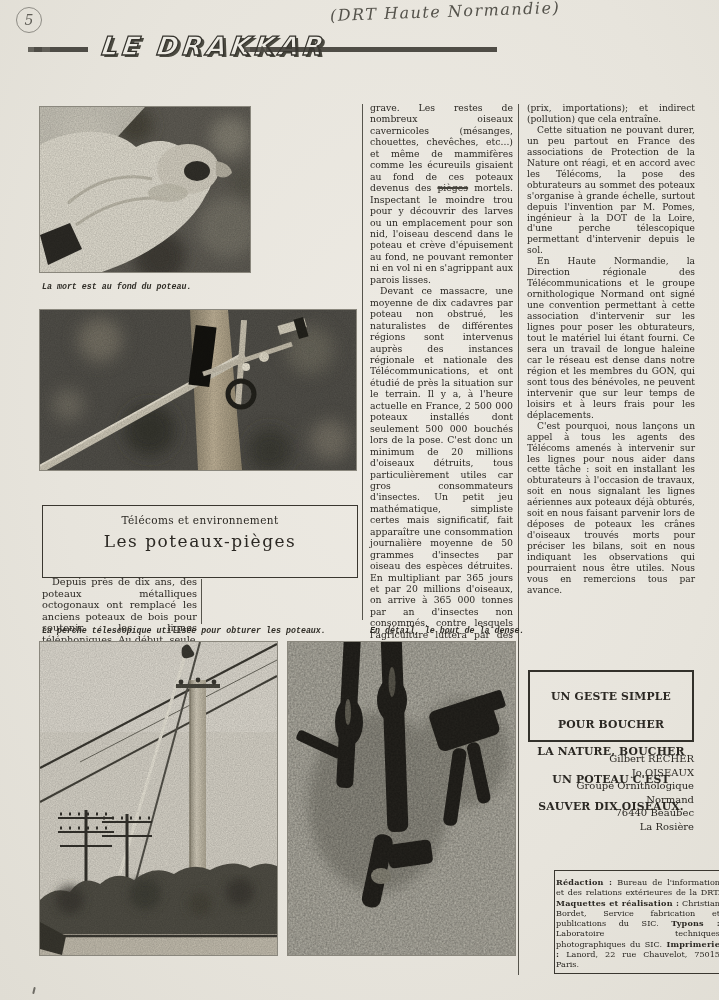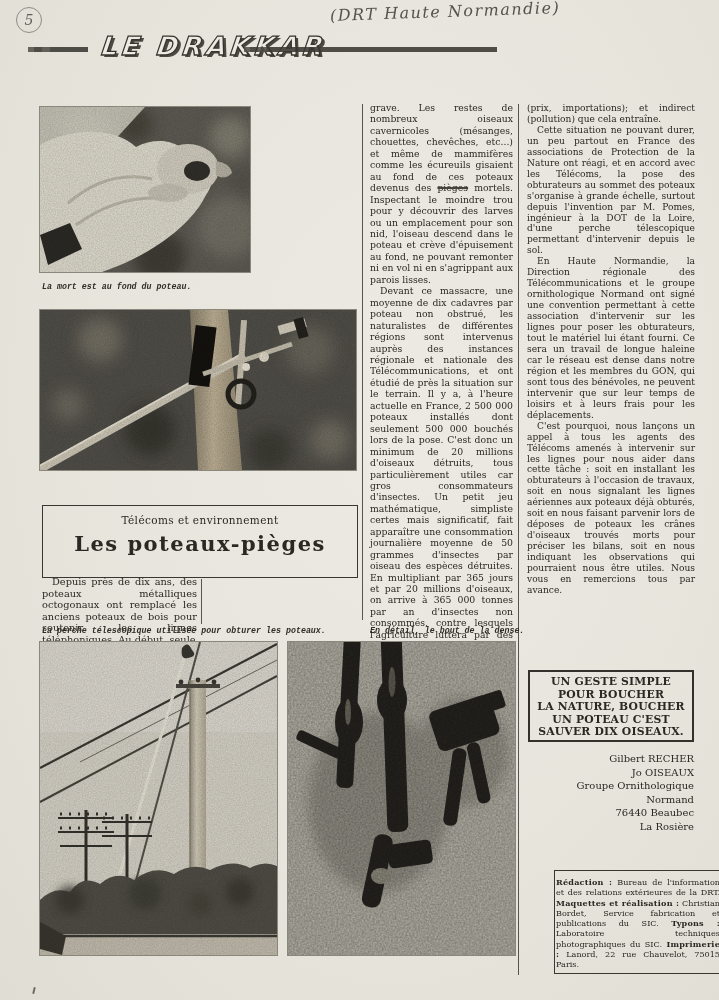--- a/index.html
+++ b/index.html
@@ -53,39 +53,39 @@
 
   
   .caption { font-size:8.3px; font-weight:bold; font-style:italic; color:#2f2d27; white-space:nowrap;font-family:Liberation Mono, monospace; }
 
   
   .title-box {
     left:42px; top:493px; width:316px; height:73px;
     border:1.5px solid #3a3730; box-sizing:border-box; text-align:center;margin-top:12px;
   }
   .kicker { margin-top:8px; font-size:10.5px; letter-spacing:.4px; }
-  .article-title { margin-top:5px; font-size:21px; font-weight:bold; letter-spacing:1.5px; }
+  .article-title { margin-top:5px; font-size:17px; font-weight:normal; letter-spacing:1.5px; }
 
   
   .intro { top:576px; width:155px; font-size:9.8px; line-height:11.6px; text-align:justify; }
   .intro p { margin:0; }
   .intro-left { left:42px; } .intro-left p { text-indent:10px; }
   .intro-right { left:207px; }
 
   
   .photo { overflow:hidden; background:#5b5952; box-shadow:0 0 0 1px #8a877d; }
   .photo svg { display:block; }
 
   
   .slogan-box {
     left:528px; top:670px; width:166px; height:72px;
     border:2px solid #33312b; box-sizing:border-box; text-align:center;
     padding-top:4px;
   }
-  .slogan-box div { font-weight:bold; font-size:10.8px; line-height:12.6px; letter-spacing:.2px; }
+  .slogan-box div { font-weight:bold; font-size:10.8px; line-height:12.6px; letter-spacing:.2px;margin-top:15px; }
 
   
   .signature { left:528px; top:752px; width:166px; text-align:right; font-size:10px; line-height:13.5px; }
 
   
   .credits {
     left:554px; top:870px; width:168px; height:104px;
     border:1.2px solid #3a3730; box-sizing:border-box;
     padding:6px 1px; font-size:8.1px; line-height:10.3px; text-align:justify;
   }

